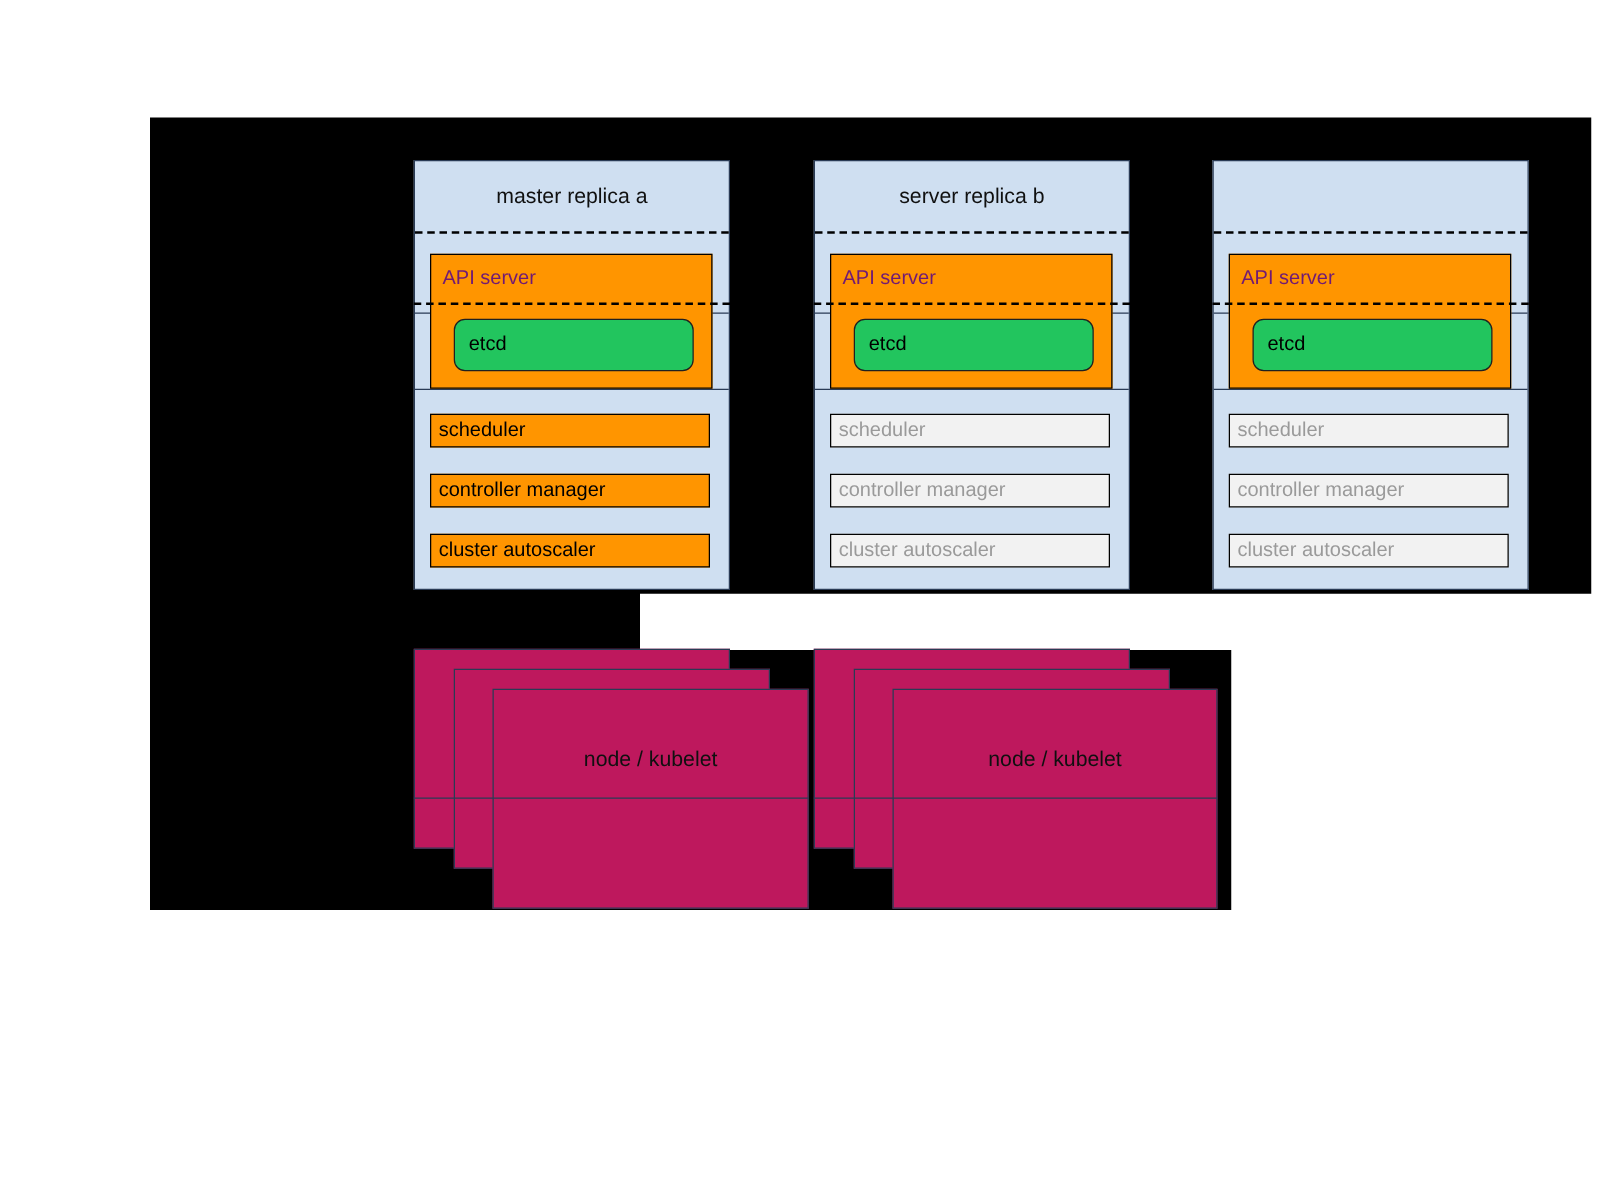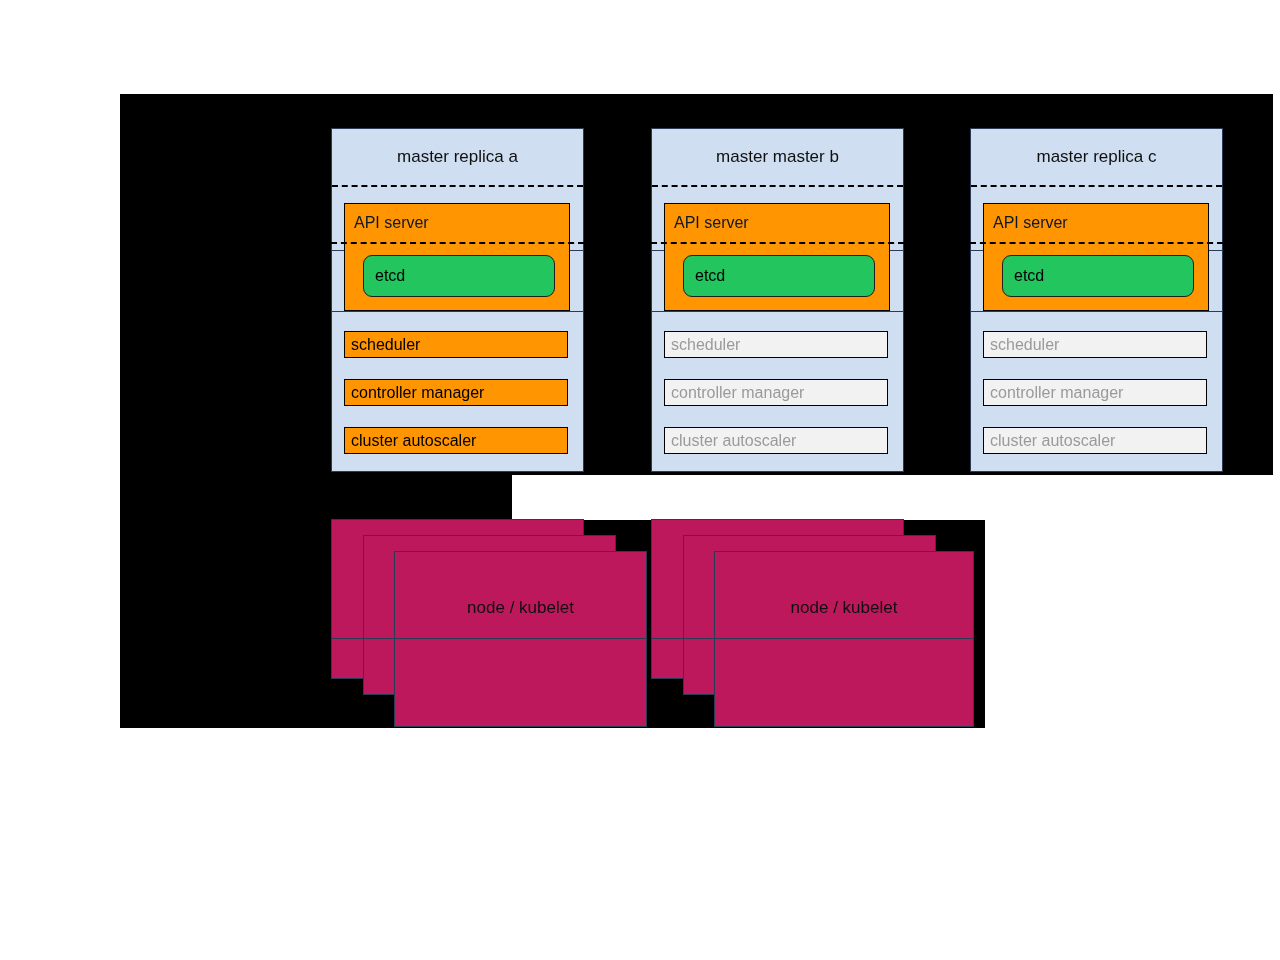--- a/index.html
+++ b/index.html
@@ -91,21 +91,21 @@
     position: absolute;
     box-sizing: border-box;
     background: #ff9500;
     border: 1px solid #000000;
   }
   .apiserver-label {
     position: absolute;
     left: 9px;
     top: 11px;
     font-size: 16px;
-    color: #0f172a;
+    color: #701a75;
     line-height: 1;
   }
   .etcd {
     position: absolute;
     box-sizing: border-box;
     background: #22c55e;
     border: 1px solid #202020;
     border-radius: 9px;
     font-size: 16px;
     color: #000000;
@@ -153,38 +153,37 @@
     <div class="apiserver-label">API server</div>
   </div>
   <div class="dashed-sep" style="left:331px; width:253px; top:242px;"></div>
   <div class="etcd" style="left:363px; top:255px; width:192px; height:42px;">etcd</div>
 
   <div class="chip active" style="left:344px; top:331px; width:224px; height:27px;">scheduler</div>
   <div class="chip active" style="left:344px; top:379px; width:224px; height:27px;">controller manager</div>
   <div class="chip active" style="left:344px; top:427px; width:224px; height:27px;">cluster autoscaler</div>
 
   <div class="box replica" style="left:651px; top:128px; width:253px; height:344px;">
-    <div class="replica-title">master master b</div>
+    <div class="replica-title">server replica b</div>
     <div class="dashed-sep" style="top:56px;"></div>
     <div class="solid-sep" style="top:121px;"></div>
     <div class="solid-sep" style="top:182px;"></div>
   </div>
 
   <div class="apiserver-stack" style="left:664px; top:203px; width:226px; height:108px;">
     <div class="apiserver-label">API server</div>
   </div>
   <div class="dashed-sep" style="left:651px; width:253px; top:242px;"></div>
   <div class="etcd" style="left:683px; top:255px; width:192px; height:42px;">etcd</div>
 
   <div class="chip inactive" style="left:664px; top:331px; width:224px; height:27px;">scheduler</div>
   <div class="chip inactive" style="left:664px; top:379px; width:224px; height:27px;">controller manager</div>
   <div class="chip inactive" style="left:664px; top:427px; width:224px; height:27px;">cluster autoscaler</div>
 
   <div class="box replica" style="left:970px; top:128px; width:253px; height:344px;">
-    <div class="replica-title">master replica c</div>
     <div class="dashed-sep" style="top:56px;"></div>
     <div class="solid-sep" style="top:121px;"></div>
     <div class="solid-sep" style="top:182px;"></div>
   </div>
 
   <div class="apiserver-stack" style="left:983px; top:203px; width:226px; height:108px;">
     <div class="apiserver-label">API server</div>
   </div>
   <div class="dashed-sep" style="left:970px; width:253px; top:242px;"></div>
   <div class="etcd" style="left:1002px; top:255px; width:192px; height:42px;">etcd</div>

